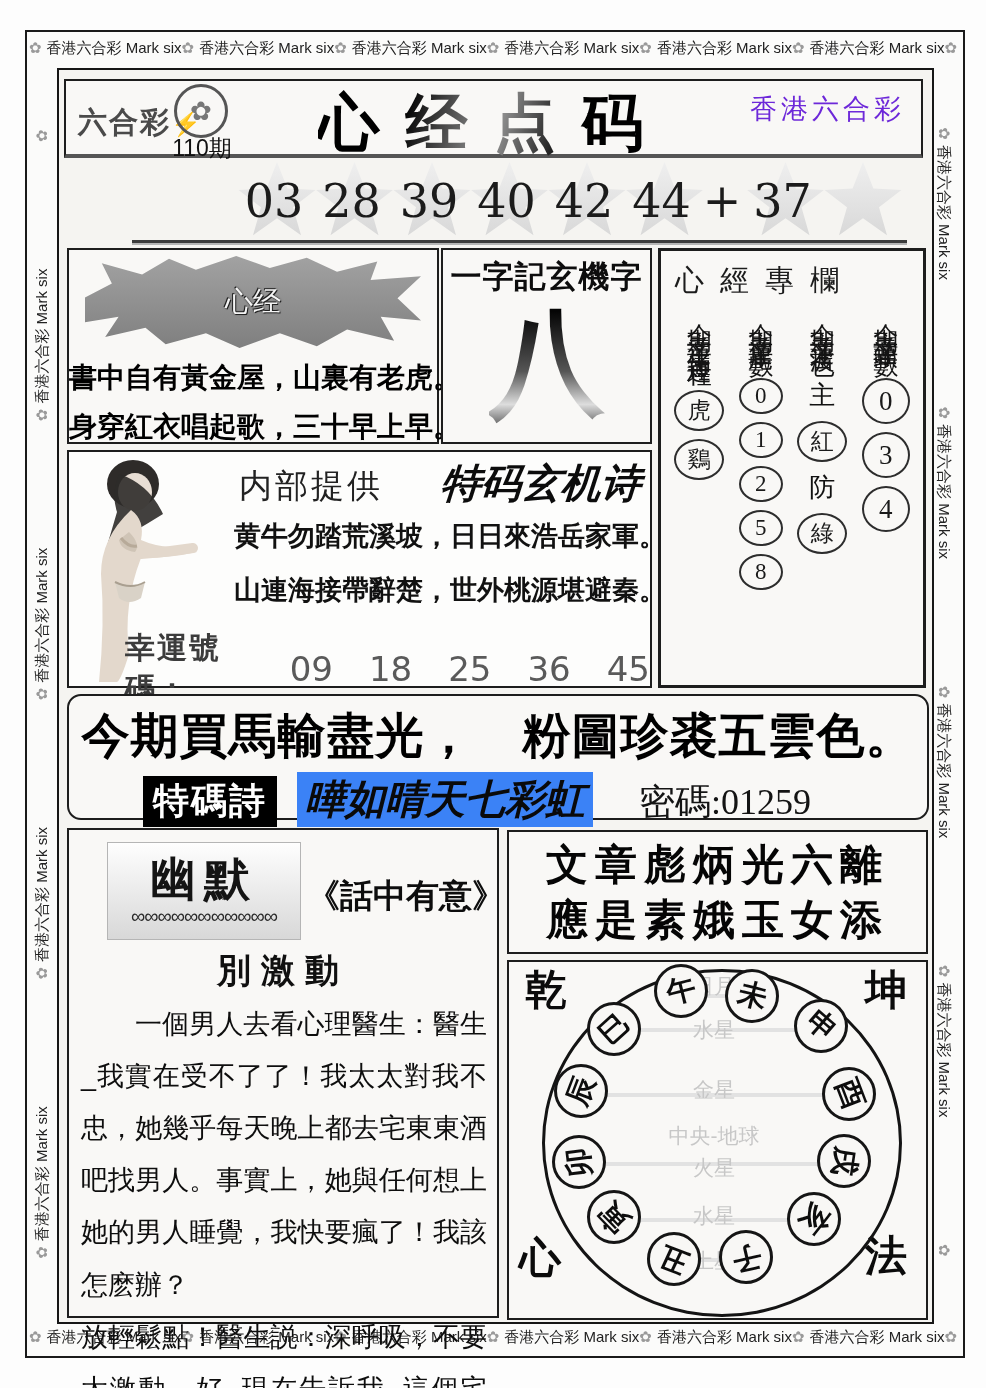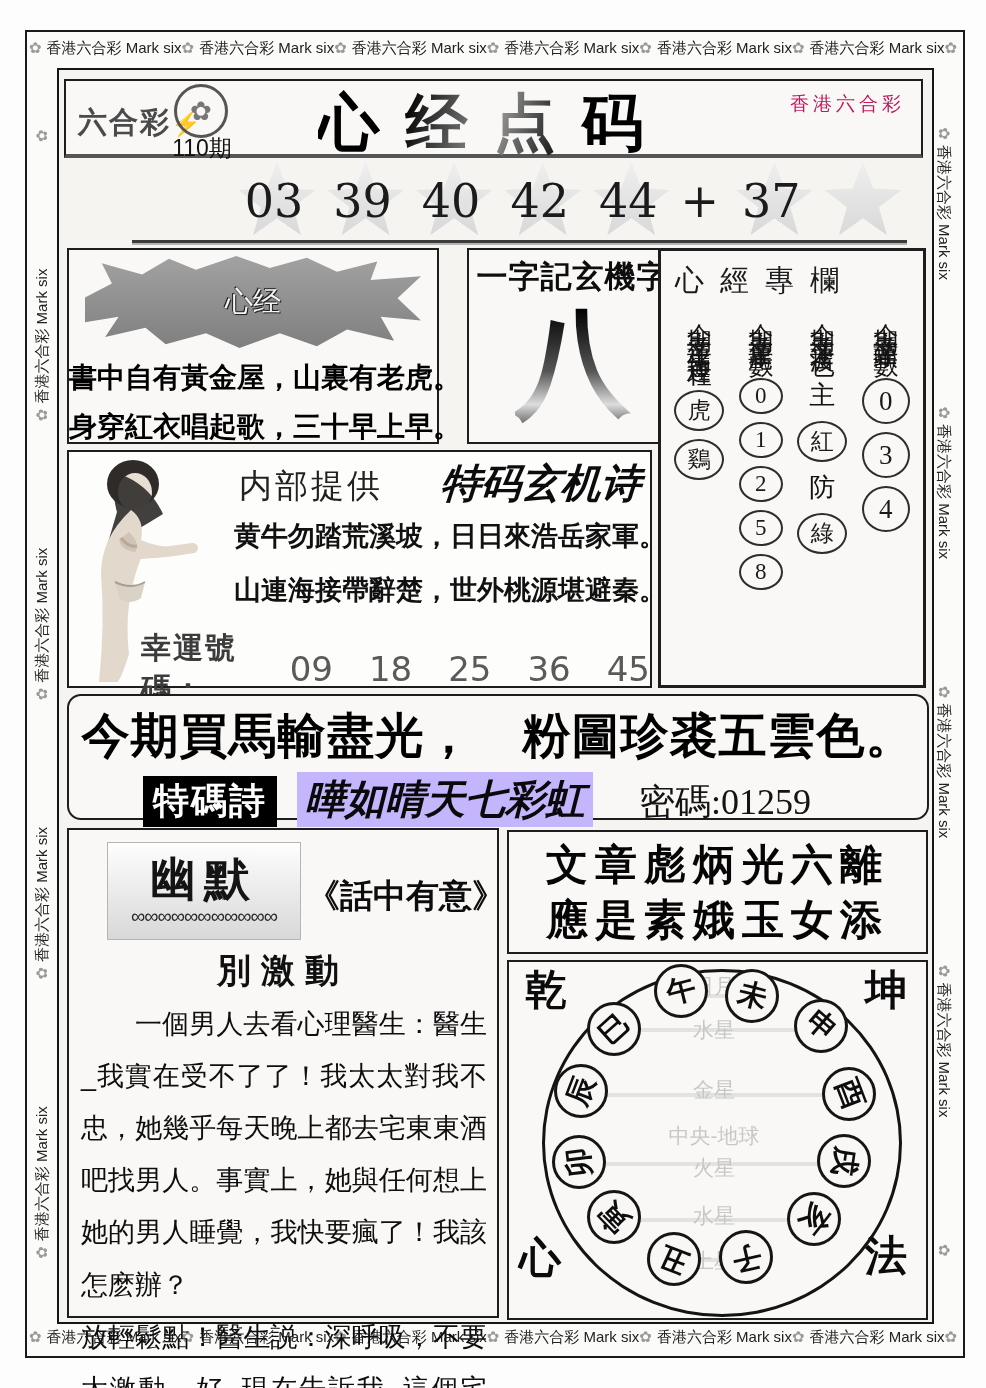--- a/index.html
+++ b/index.html
@@ -22,39 +22,39 @@
   #header-box{left:5px;top:9px;width:859px;height:79px;border-bottom:4px solid #555;}
   #logo-text{position:absolute;left:12px;top:22px;font-size:29px;font-weight:900;color:#4a4a4a;letter-spacing:2px;}
   #bolt{font-size:24px;color:#333;}
   #seal{position:absolute;left:108px;top:3px;width:48px;height:48px;border:3px solid #555;border-radius:50%;display:flex;align-items:center;justify-content:center;}
   #seal .flower{font-size:26px;color:#777;}
   #issue{position:absolute;left:96px;top:52px;width:80px;text-align:center;font-size:23px;color:#111;}
   #main-title{position:absolute;left:50%;top:0px;transform:translateX(-50%);font-size:62px;font-weight:900;letter-spacing:26px;white-space:nowrap;
      font-family:"Liberation Serif",serif;
      background:linear-gradient(105deg,#000 25%,#9a9a9a 50%,#000 72%);
      -webkit-background-clip:text;background-clip:text;color:transparent;}
-  #header-right{position:absolute;right:16px;top:10px;font-size:19px;color:#be185d;letter-spacing:4px;font-family:"Liberation Serif",serif;}
+  #header-right{position:absolute;right:16px;top:10px;font-size:27px;color:#6d28d9;letter-spacing:4px;font-family:"Liberation Serif",serif;}
   
   #numbers-row{position:absolute;left:178px;top:92px;width:660px;height:78px;display:flex;justify-content:space-between;align-items:center;}
   .num-token{position:relative;width:74px;height:78px;display:flex;align-items:center;justify-content:center;}
   .num-token .star{position:absolute;inset:0;margin:auto;width:80px;height:78px;
      background:linear-gradient(180deg,#efefef,#d7d7d7);
      clip-path:polygon(50% 0%,63% 34%,98% 36%,70% 58%,80% 94%,50% 72%,20% 94%,30% 58%,2% 36%,37% 34%);}
   .num-token .val{position:relative;font-family:"DejaVu Serif",serif;font-size:46px;color:#1b1b1b;}
   .num-token.plus{width:40px;}
   #numbers-rule{position:absolute;left:73px;top:170px;width:775px;height:3px;background:#3c3c3c;border-bottom:2px solid #b5b5b5;}
   
   #golden-box{left:8px;top:178px;width:372px;height:196px;}
   #banner{position:relative;width:336px;height:92px;margin:6px auto 0;display:flex;align-items:center;justify-content:center;gap:8px;
      background:linear-gradient(180deg,#a2a2a2,#7f7f7f);
      clip-path:polygon(0% 45%,8% 30%,5% 8%,17% 20%,25% 3%,33% 15%,45% 0%,55% 13%,66% 2%,75% 17%,87% 6%,85% 26%,100% 22%,93% 46%,100% 70%,88% 66%,92% 92%,78% 80%,69% 98%,58% 84%,46% 100%,36% 84%,24% 96%,18% 78%,6% 88%,10% 66%,0% 72%);}
   #banner .pre{font-size:28px;font-weight:400;color:#f4f4f4;text-shadow:0 0 2px #222,1px 1px 0 #222,-1px -1px 0 #222;}
   #banner .main{font-size:38px;font-weight:900;font-style:italic;color:#141414;font-family:"Liberation Serif",serif;text-shadow:2px 2px 2px #cfcfcf;}
   .poem-line{text-align:center;font-family:"DejaVu Serif",serif;font-weight:bold;font-size:28px;color:#000;margin-top:11px;white-space:nowrap;}
-  #oneword-box{left:408px;top:178px;width:211px;height:196px;display:flex;flex-direction:column;align-items:center;}
+  #oneword-box{left:382px;top:178px;width:211px;height:196px;display:flex;flex-direction:column;align-items:center;}
   #oneword-head{margin-top:6px;font-size:31px;font-weight:900;letter-spacing:1px;color:#0d0d0d;white-space:nowrap;}
   #oneword-char{font-size:116px;line-height:1.15;font-weight:700;font-family:"Liberation Serif",serif;
      background:linear-gradient(180deg,#050505 10%,#555 55%,#ddd 80%,#444 100%);
      -webkit-background-clip:text;background-clip:text;color:transparent;}
   #column-box{left:599px;top:178px;width:268px;height:440px;border-width:3px;}
   #column-title{text-align:left;font-size:29px;letter-spacing:16px;padding:10px 0 2px 14px;color:#1c1c1c;font-family:"Liberation Serif",serif;}
   #columns{display:flex;justify-content:space-around;padding:0 6px;}
   .vcol{display:flex;flex-direction:column;align-items:center;gap:8px;}
   .vcol .vlabel{writing-mode:vertical-rl;text-orientation:upright;font-size:25px;line-height:1;letter-spacing:6px;color:#141414;font-family:"Liberation Serif",serif;}
   .cir{border:2px solid #2d2d2d;border-radius:50%;display:flex;align-items:center;justify-content:center;background:#f9f8f6;
@@ -63,30 +63,30 @@
   .cir.dg{width:40px;height:32px;font-size:23px;}
   .cir.big{width:44px;height:42px;font-size:27px;}
   .plainch{font-size:26px;color:#111;font-family:"Liberation Serif",serif;}
   
   #girl-box{left:8px;top:380px;width:585px;height:238px;background:#fdfdfc;}
   #girl-art{position:absolute;left:2px;top:2px;}
   #provider{position:absolute;left:170px;top:12px;font-size:33px;color:#222;letter-spacing:3px;font-family:"Liberation Serif",serif;}
   #inner-title{position:absolute;left:372px;top:4px;font-size:40px;font-weight:900;font-style:italic;color:#0c0c0c;font-family:"Liberation Serif",serif;transform:skewX(-4deg);white-space:nowrap;}
   #inner-line1{position:absolute;left:165px;top:66px;width:415px;text-align:center;font-family:"DejaVu Serif",serif;font-weight:bold;font-size:27px;white-space:nowrap;}
   #inner-line2{position:absolute;left:165px;top:120px;width:415px;text-align:right;font-family:"DejaVu Serif",serif;font-weight:bold;font-size:27px;white-space:nowrap;}
-  #lucky-row{position:absolute;left:72px;top:176px;display:flex;align-items:center;}
+  #lucky-row{position:absolute;left:56px;top:176px;display:flex;align-items:center;}
   #lucky-label{font-size:30px;font-weight:bold;color:#3c3c3c;letter-spacing:2px;font-family:"Liberation Serif",serif;}
   #lucky-nums{display:flex;gap:36px;margin-left:28px;}
   .lucky-num{font-size:34px;color:#5a5a5a;font-family:"DejaVu Sans",sans-serif;}
   
   #verse-box{left:8px;top:624px;width:862px;height:126px;border-radius:14px;}
   #verse-line{margin-top:8px;text-align:center;font-size:48px;font-weight:800;letter-spacing:1px;color:#000;white-space:nowrap;}
   #verse-row2{display:flex;align-items:flex-end;margin:4px 0 0 74px;}
   #verse-tag{background:#000;color:#fff;font-size:36px;font-weight:900;padding:1px 10px;letter-spacing:2px;}
-  #verse-poem{margin-left:20px;font-size:40px;font-weight:bold;font-style:italic;font-family:"DejaVu Serif",serif;color:#0a0a0a;background:#c4b5fd;padding:0 8px;white-space:nowrap;}
+  #verse-poem{margin-left:20px;font-size:40px;font-weight:bold;font-style:italic;font-family:"DejaVu Serif",serif;color:#0a0a0a;background:#3b82f6;padding:0 8px;white-space:nowrap;}
   #verse-pass{margin-left:46px;font-size:36px;color:#141414;font-family:"Liberation Serif",serif;}
   
   #humor-box{left:8px;top:758px;width:432px;height:490px;}
   #humor-banner{position:absolute;left:38px;top:12px;width:192px;height:96px;border:1px solid #b5b5b5;
      background:linear-gradient(180deg,#fefefe,#d8d8d8);display:flex;flex-direction:column;align-items:center;justify-content:center;}
   #humor-logo{font-size:46px;font-weight:900;letter-spacing:8px;color:#141414;line-height:1;}
   #humor-wave{font-size:20px;letter-spacing:-1px;color:#2a2a2a;line-height:1;margin-top:4px;overflow:hidden;width:180px;text-align:center;}
   #humor-sub{position:absolute;left:238px;top:44px;font-size:33px;font-weight:900;color:#0d0d0d;white-space:nowrap;}
   #humor-title{position:absolute;left:0;top:118px;width:100%;text-align:center;font-size:34px;font-weight:700;letter-spacing:10px;color:#101010;}
   #humor-body{position:absolute;left:12px;top:168px;width:406px;font-size:27px;line-height:1.93;text-align:justify;color:#0e0e0e;}
@@ -212,20 +212,24 @@
         </div>
       <div id="issue">110期</div>
       <div id="main-title">心经点码</div>
       <div id="header-right">香港六合彩</div>
     </div>
 
     <div id="numbers-row">
         <span class="num-token">
           <span class="star"></span>
           <span class="val">03</span>
+        </span>
+        <span class="num-token">
+          <span class="star"></span>
+          <span class="val">28</span>
         </span>
         <span class="num-token">
           <span class="star"></span>
           <span class="val">39</span>
         </span>
         <span class="num-token">
           <span class="star"></span>
           <span class="val">40</span>
         </span>
         <span class="num-token">

